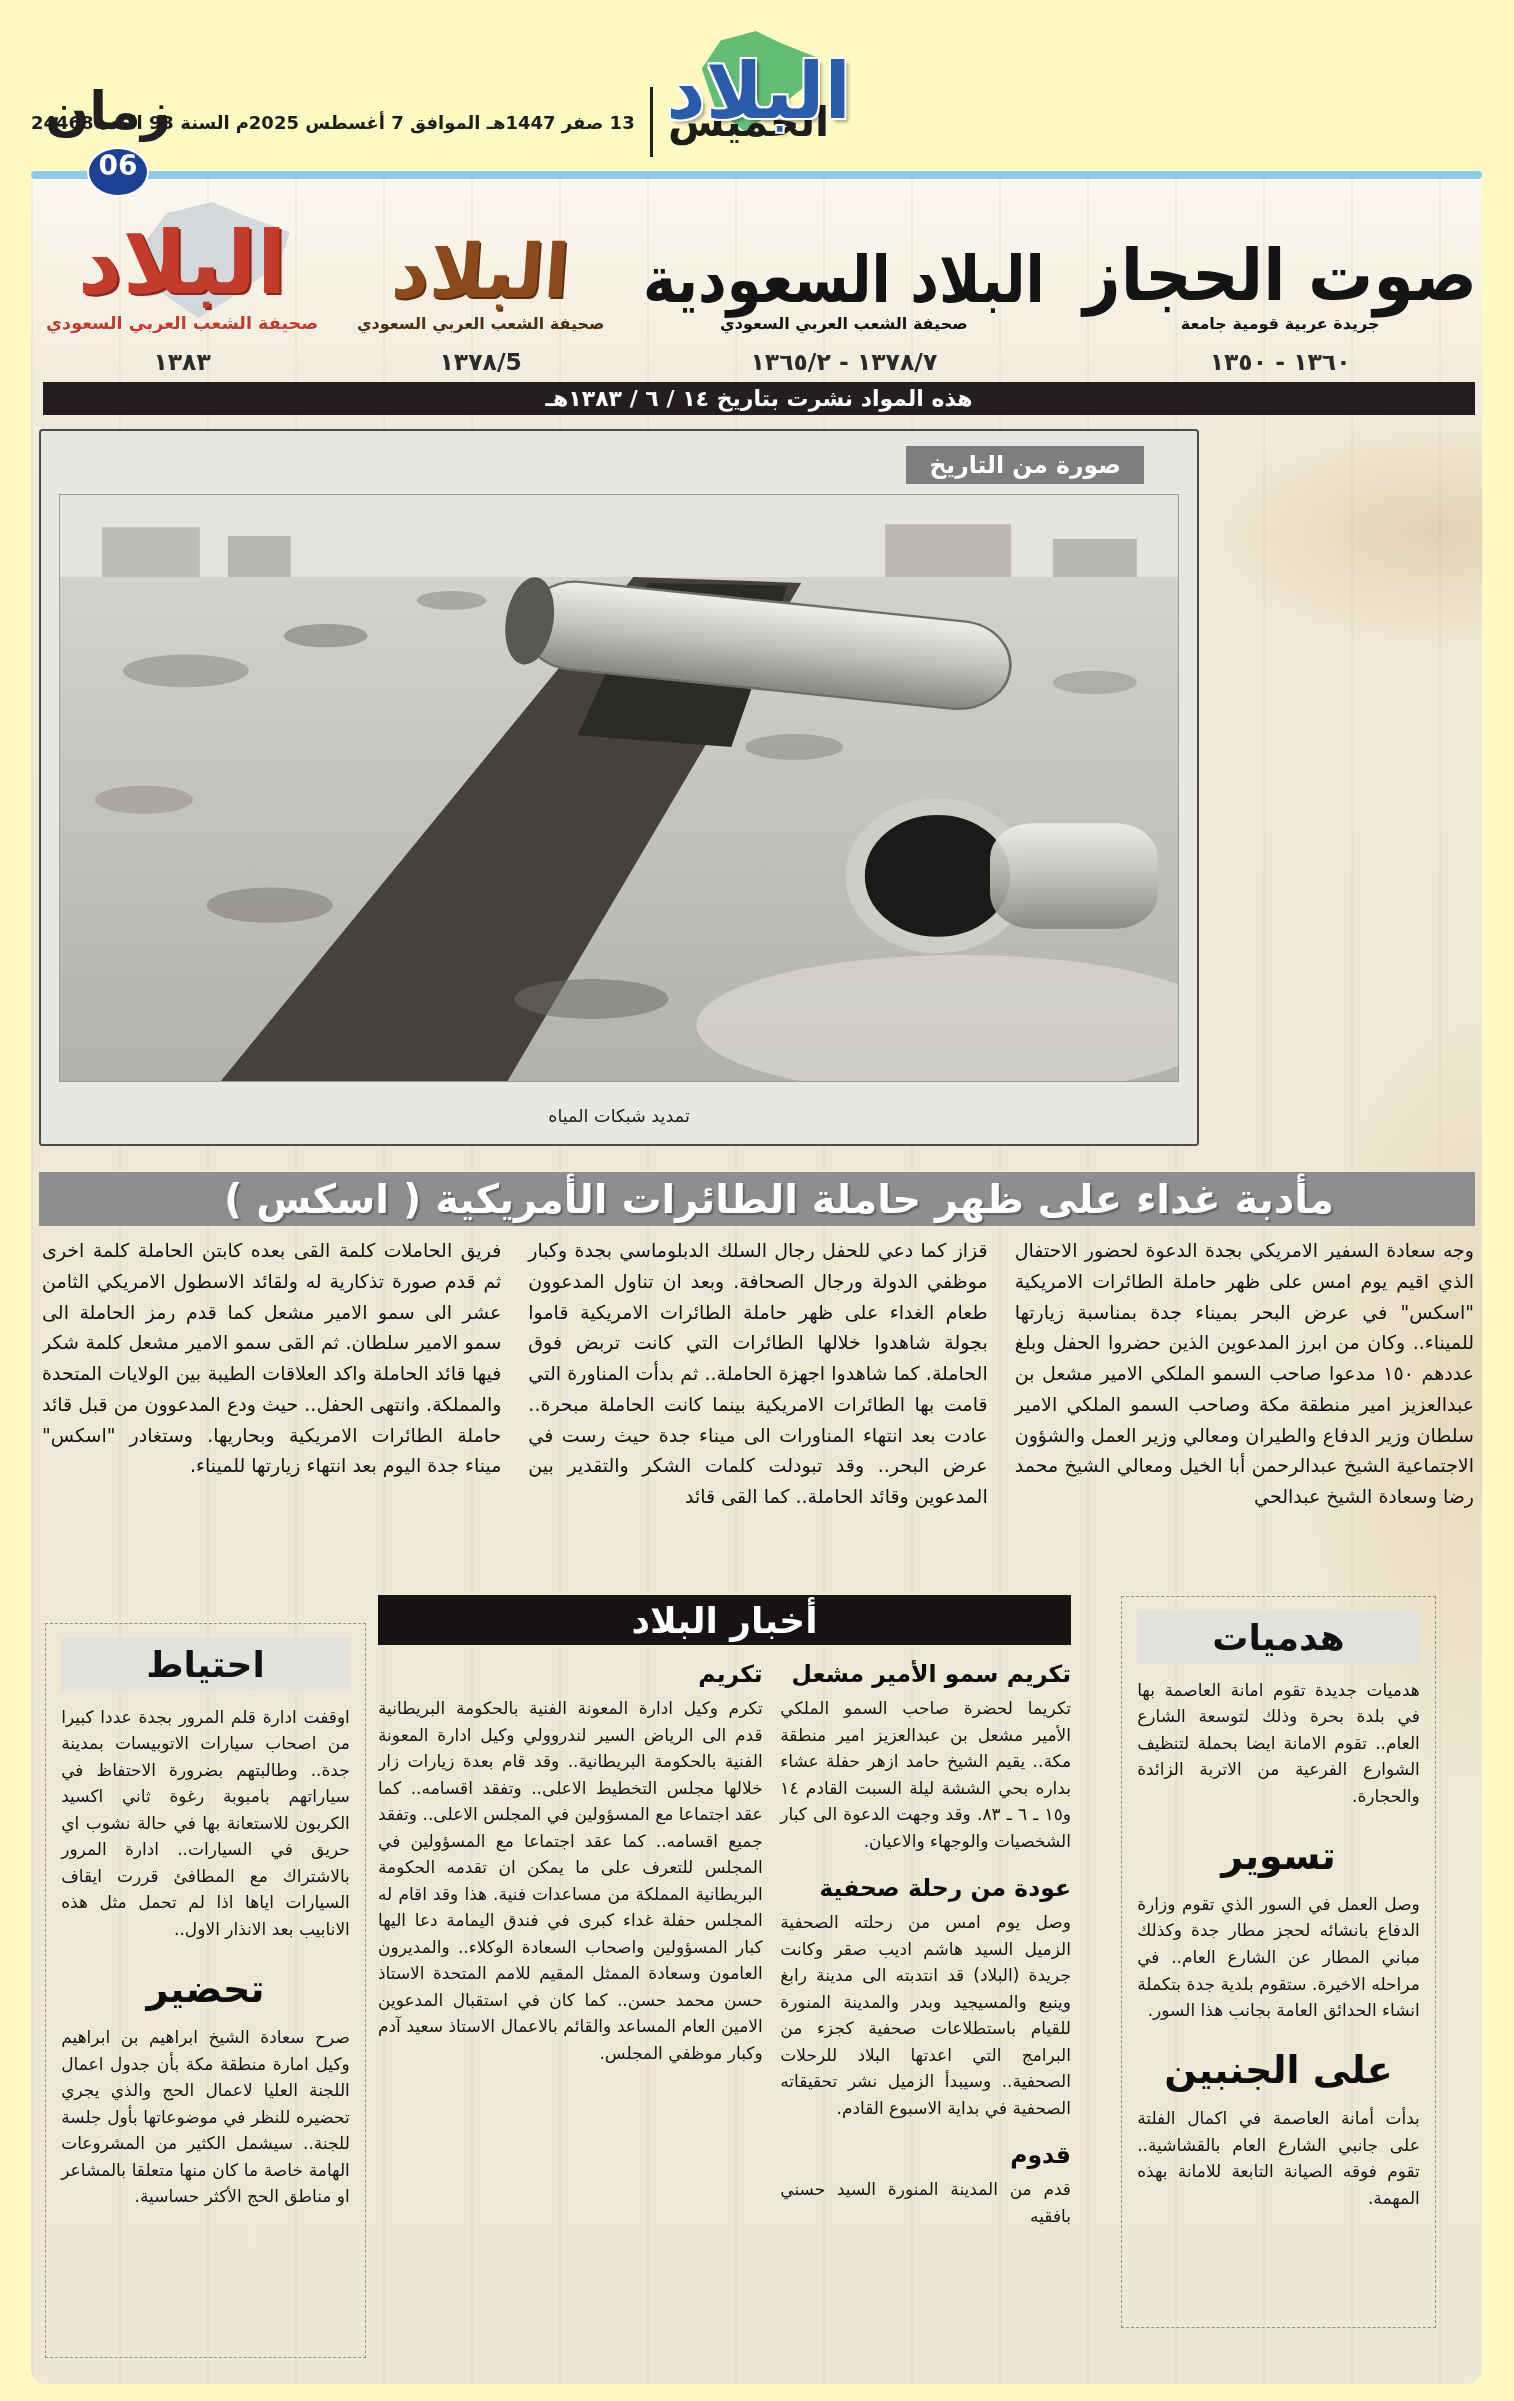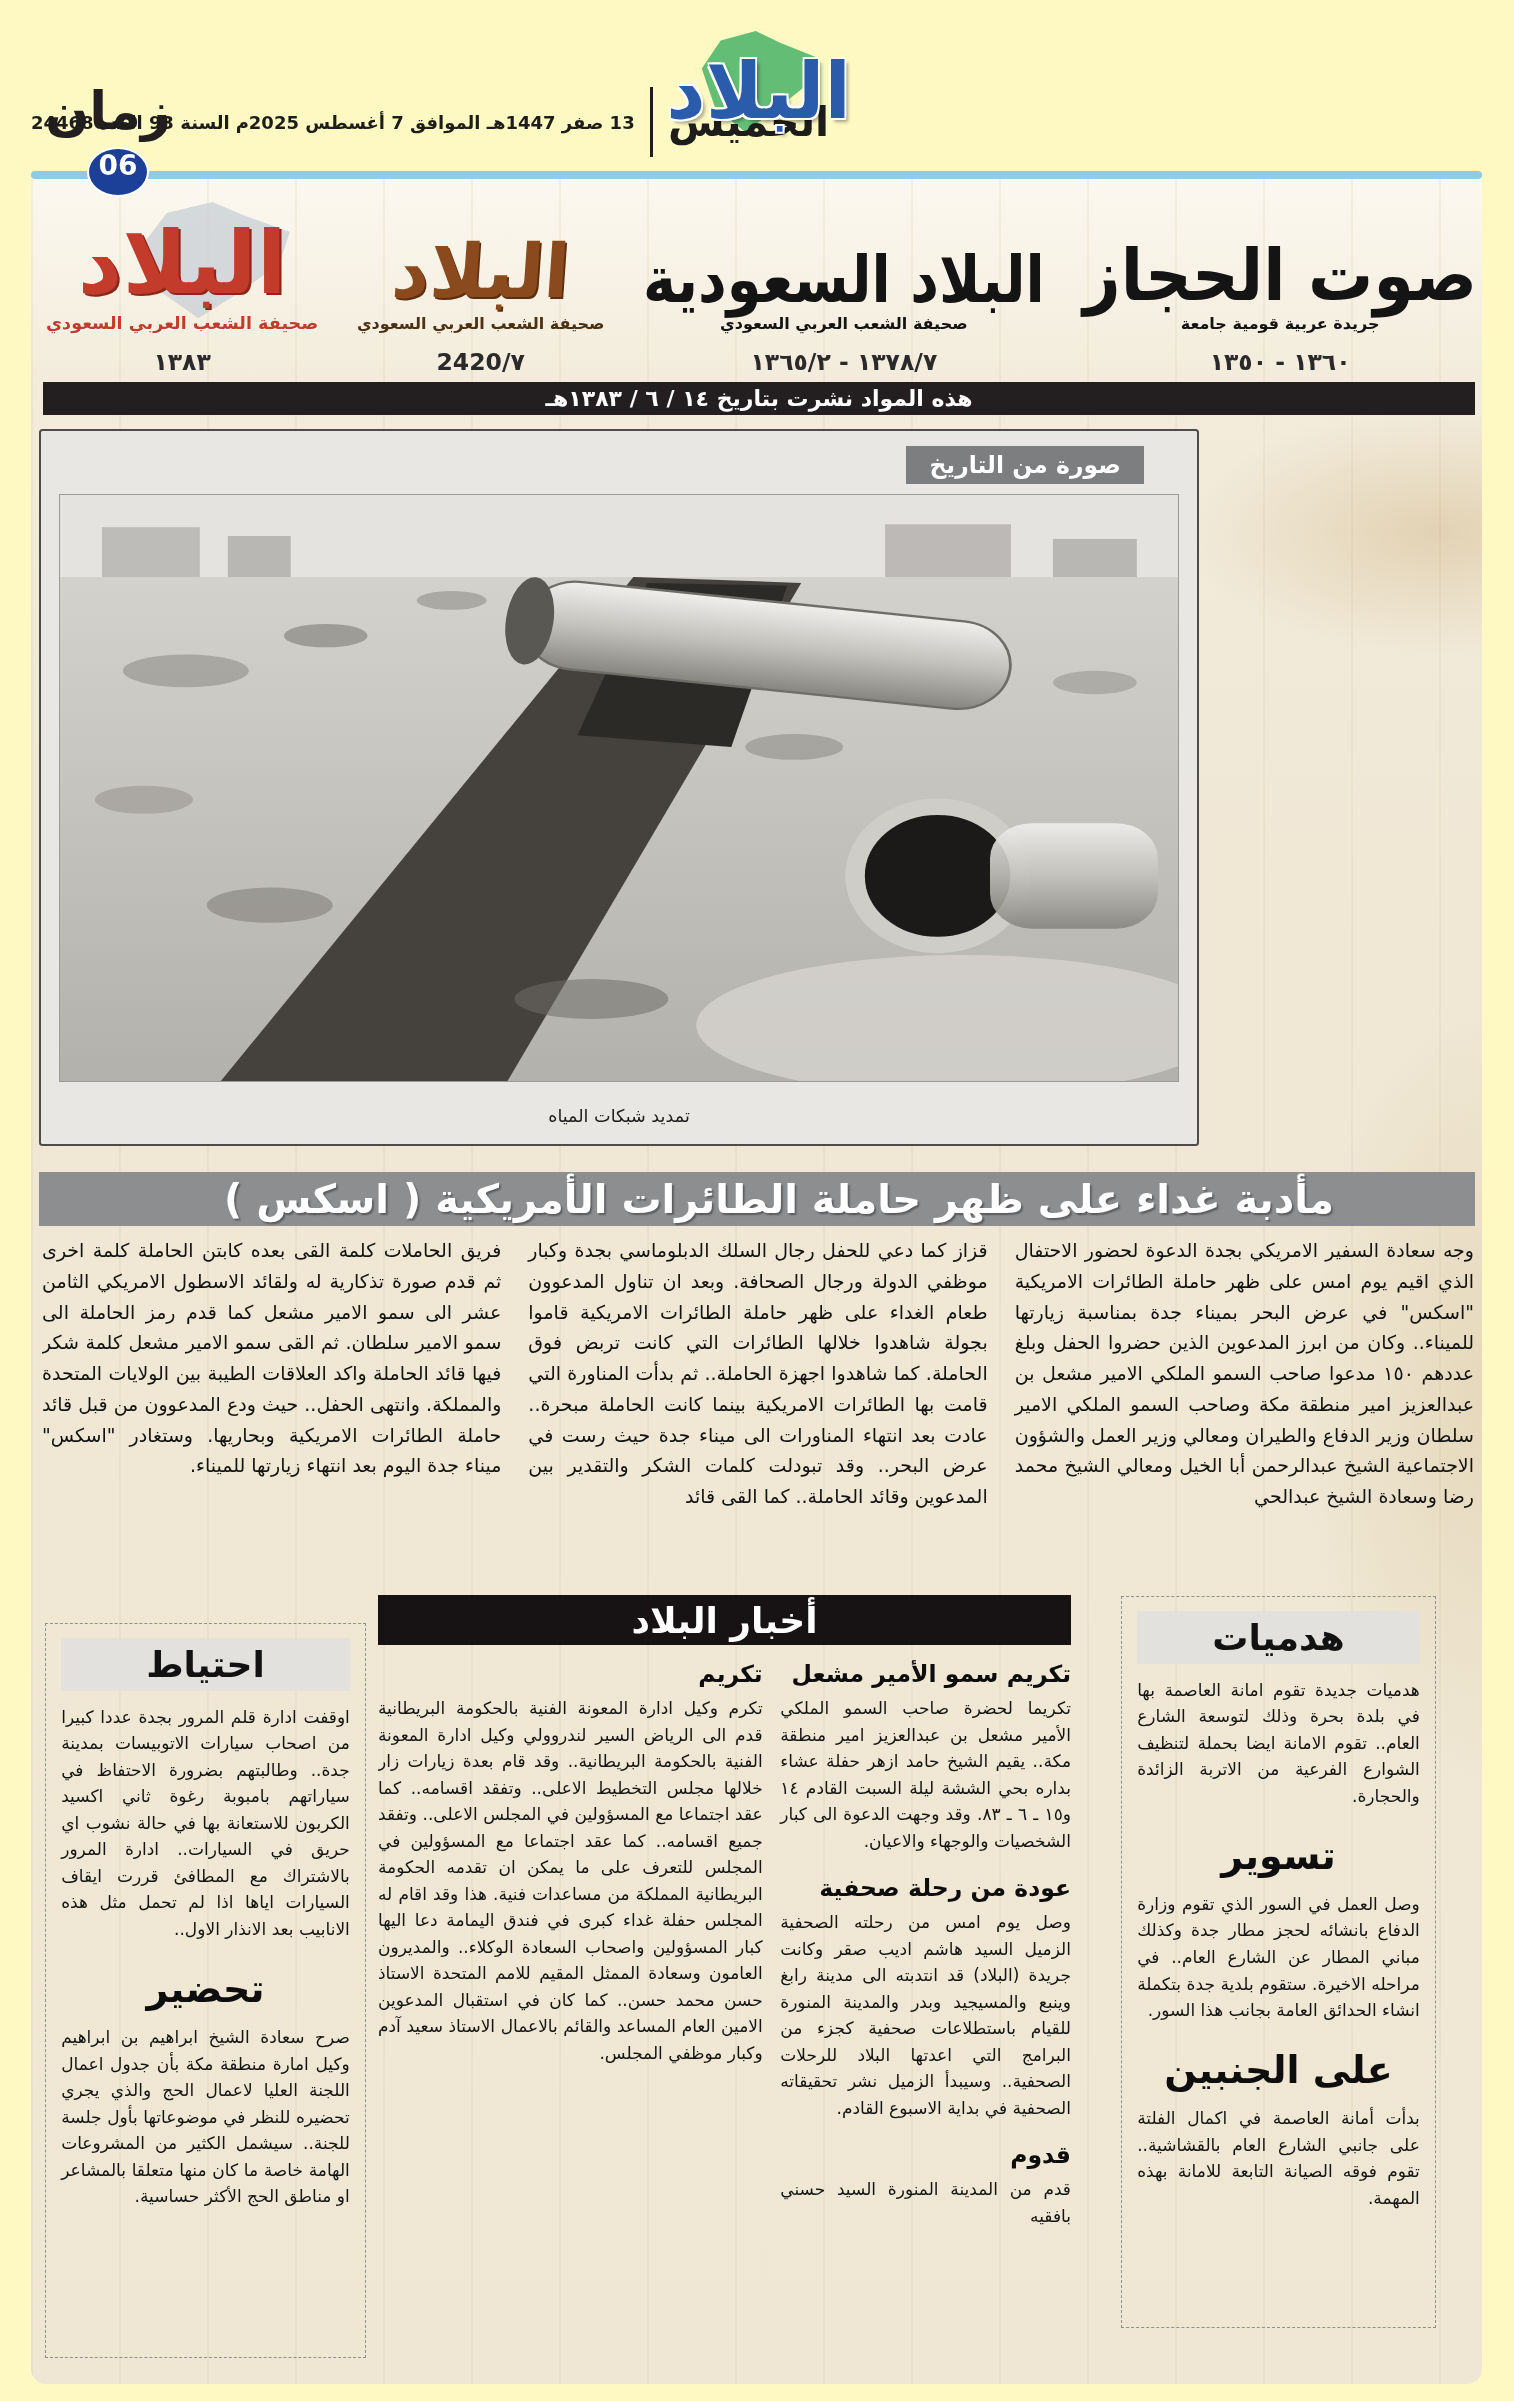--- a/index.html
+++ b/index.html
@@ -112,21 +112,21 @@
       <svg class="mh-map" viewBox="0 0 100 100" preserveAspectRatio="none">
         <polygon points="8,38 22,14 48,6 66,16 92,28 86,52 62,74 40,92 18,72 12,52" fill="#ccd2d8"></polygon>
       </svg>
       <div class="mh-title">البلاد</div>
       <div class="mh-sub">صحيفة الشعب العربي السعودي</div>
       <div class="mh-date">١٣٨٣</div>
     </div>
     <div class="masthead mh2">
       <div class="mh-title">البلاد</div>
       <div class="mh-sub">صحيفة الشعب العربي السعودي</div>
-      <div class="mh-date">2420/٧</div>
+      <div class="mh-date">١٣٧٨/5</div>
     </div>
     <div class="masthead mh3">
       <div class="mh-title">البلاد السعودية</div>
       <div class="mh-sub">صحيفة الشعب العربي السعودي</div>
       <div class="mh-date">١٣٧٨/٧ - ١٣٦٥/٢</div>
     </div>
     <div class="masthead mh4">
       <div class="mh-title">صوت الحجاز</div>
       <div class="mh-sub">جريدة عربية قومية جامعة</div>
       <div class="mh-date">١٣٦٠ - ١٣٥٠</div>

